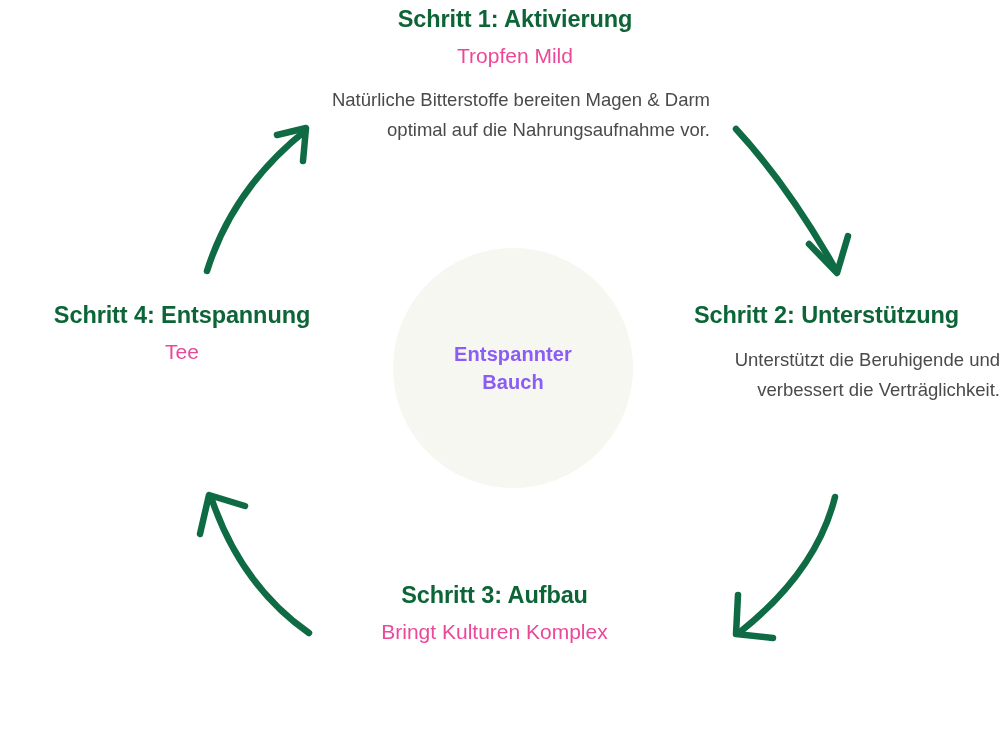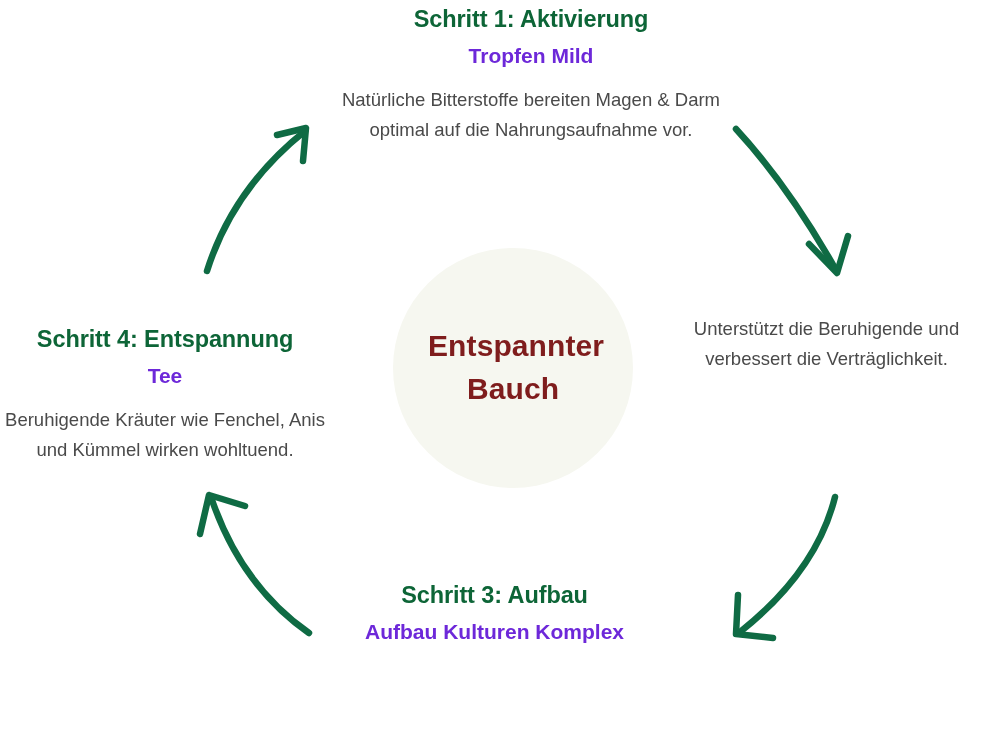--- a/index.html
+++ b/index.html
@@ -37,62 +37,63 @@
     width: 240px;
     height: 240px;
     border-radius: 50%;
     background: #f6f7f0;
     display: flex;
     align-items: center;
     justify-content: center;
     text-align: center;
   }
   .center-hub-label {
-    color: #7f1d1d;
+    color: #8b5cf6;
     font-weight: bold;
-    font-size: 30px;
+    font-size: 20px;
     line-height: 1.42;
     letter-spacing: 0.1px;
     max-width: 170px;
   }
 
   
   .step {
     position: absolute;
     text-align: center;
     box-sizing: border-box;
   }
   .step-title {
     color: #0d6537;
     font-weight: bold;
     font-size: 23.5px;
     line-height: 1.32;
     letter-spacing: -0.1px;
     margin: 0;
   }
   .step-subtitle {
-    color: #6d28d9;
+    color: #ec4899;
     font-size: 21px;
-    font-weight: bold;
+    font-weight: normal;
     line-height: 1.45;
     margin: 6px 0 0 0;
   }
   .step-body {
     color: #4a4a4a;
     font-size: 18.5px;
     font-weight: normal;
     line-height: 1.62;
     margin: 14px 0 0 0;
+    text-align: right;
   }
 
   
-  #step-1 { left: 336px; top: 4px;   width: 390px; }
+  #step-1 { left: 320px; top: 4px;   width: 390px; }
   #step-2 { left: 653px; top: 300px; width: 347px; }
   #step-3 { left: 312px; top: 580px; width: 365px; }
-  #step-4 { left: 0px;   top: 300px; width: 330px; margin-top: 24px; }
+  #step-4 { left: 17px;   top: 300px; width: 330px; }
 </style>
 </head>
 <body>
 
 <div id="cycle-root">
 
   <svg id="arrows-layer" viewBox="0 0 1000 744" width="1000" height="744" xmlns="http://www.w3.org/2000/svg">
     <g fill="none" stroke="#0f6b44" stroke-width="6.5" stroke-linecap="round" stroke-linejoin="round">
 
       <g>
@@ -122,27 +123,27 @@
     <div class="center-hub-label">Entspannter Bauch</div>
   </div>
 
   <div class="step" id="step-1">
     <p class="step-title">Schritt 1: Aktivierung</p>
     <p class="step-subtitle">Tropfen Mild</p>
     <p class="step-body">Natürliche Bitterstoffe bereiten Magen &amp; Darm optimal auf die Nahrungsaufnahme vor.</p>
   </div>
 
   <div class="step" id="step-2">
+    <p class="step-title">Schritt 2: Unterstützung</p>
     <p class="step-body">Unterstützt die Beruhigende und verbessert die Verträglichkeit.</p>
   </div>
 
   <div class="step" id="step-3">
     <p class="step-title">Schritt 3: Aufbau</p>
-    <p class="step-subtitle">Aufbau Kulturen Komplex</p>
+    <p class="step-subtitle">Bringt Kulturen Komplex</p>
   </div>
 
   <div class="step" id="step-4">
     <p class="step-title">Schritt 4: Entspannung</p>
     <p class="step-subtitle">Tee</p>
-    <p class="step-body">Beruhigende Kräuter wie Fenchel, Anis und Kümmel wirken wohltuend.</p>
   </div>
 
 </div>
 
 </body></html>

